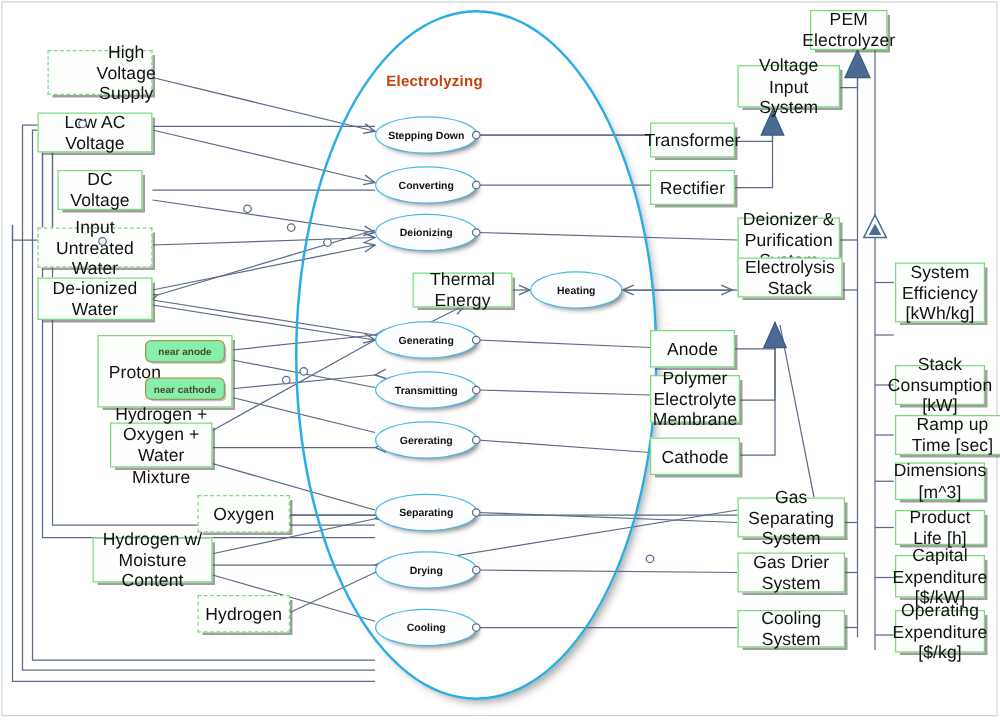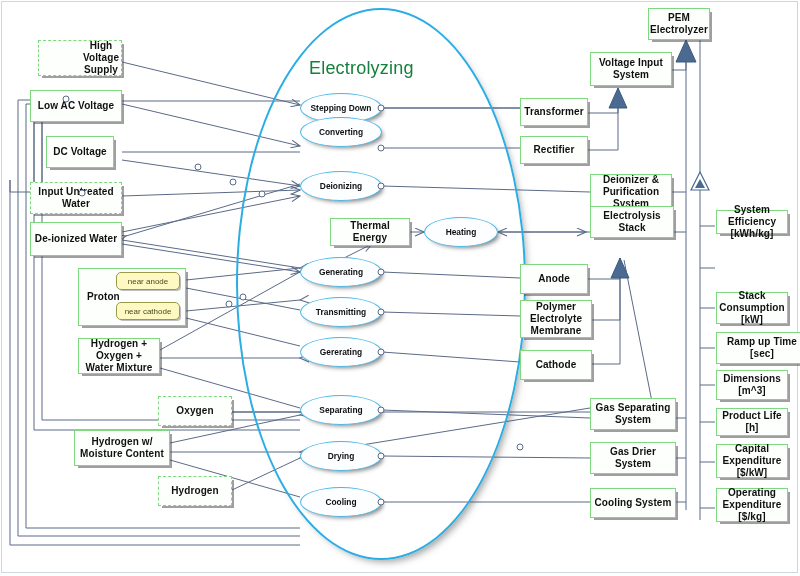--- a/index.html
+++ b/index.html
@@ -8,47 +8,47 @@
 
   #canvas{position:absolute;left:0;top:0;width:800px;height:576px;}
 
   
   #links{position:absolute;left:0;top:0;width:800px;height:576px;z-index:1;}
 
   
   .blk{position:absolute;z-index:3;box-sizing:border-box;
        background:#fdfffd;border:1.4px solid #7ed97e;
        display:flex;align-items:center;justify-content:center;
-       text-align:center;color:#101010;font-size:10px;font-weight:bold;
+       text-align:center;color:#101010;font-size:14px;font-weight:normal;
        line-height:1.18;letter-spacing:.1px;
        box-shadow:3px 3px 0 -1px rgba(80,80,80,.55);}
   .blk.dashed{border-style:dashed;border-width:1.6px;}
   .blk span{display:block;padding:0 2px;}
 
   
   .sub{position:absolute;z-index:4;box-sizing:border-box;
-       background:#fef9c3;border:1.5px solid #9a9a4a;border-radius:5px;
+       background:#86efac;border:1.5px solid #9a9a4a;border-radius:5px;
        display:flex;align-items:center;justify-content:center;
-       text-align:center;color:#4a4a22;font-size:8px;font-weight:normal;
+       text-align:center;color:#4a4a22;font-size:8px;font-weight:bold;
        box-shadow:2px 2px 0 -1px rgba(110,110,110,.45);}
 
   
   .act{position:absolute;z-index:3;box-sizing:border-box;
        background:#fcfeff;border:1.5px solid #49b6e8;border-radius:50%;
        display:flex;align-items:center;justify-content:center;
        text-align:center;color:#101010;font-size:8.4px;font-weight:bold;
        box-shadow:3px 3px 4px -2px rgba(70,70,70,.65);}
 
   
   #bigell{position:absolute;z-index:2;box-sizing:border-box;
           border:2.6px solid #29ade4;border-radius:50%;
           background:transparent;
           box-shadow:4px 5px 7px -3px rgba(90,90,90,.55);}
-  #bigtitle{position:absolute;z-index:4;font-size:18px;font-weight:normal;
-            color:#15803d;letter-spacing:.2px;}
+  #bigtitle{position:absolute;z-index:4;font-size:12px;font-weight:bold;
+            color:#c2410c;letter-spacing:.2px;}
 
   
   #frame{position:absolute;z-index:0;left:1px;top:1px;
          width:797px;height:572px;box-sizing:border-box;
          border:1px solid #cfd6de;}
 
   .pt{position:absolute;z-index:4;}
 </style>
 </head>
 <body>
@@ -178,21 +178,21 @@
     </g>
   </svg>
 
   <div id="bigell" style="left:236px;top:8px;width:290px;height:552px;"></div>
   <div id="bigtitle" style="left:309px;top:58px;">Electrolyzing</div>
 
   <div class="act" style="left:300px;top:93px;width:82px;height:30px;">
     <span>Stepping Down</span>
     </div>
 
-  <div class="act" style="left:300px;top:117px;width:82px;height:30px;">
+  <div class="act" style="left:300px;top:133px;width:82px;height:30px;">
     <span>Converting</span>
     </div>
 
   <div class="act" style="left:300px;top:171px;width:82px;height:30px;">
     <span>Deionizing</span>
     </div>
 
   <div class="act" style="left:424px;top:217px;width:74px;height:30px;">
     <span>Heating</span>
     </div>
@@ -267,21 +267,21 @@
        justify-content:flex-start;padding-left:6px;">
     <span>Proton</span>
     </div>
   <div class="sub" style="left:116px;top:272px;width:64px;height:18px;">
     <span>near anode</span>
     </div>
   <div class="sub" style="left:116px;top:302px;width:64px;height:18px;">
     <span>near cathode</span>
     </div>
 
-  <div class="blk" style="left:78px;top:338px;width:82px;height:36px;">
+  <div class="blk" style="left:88px;top:338px;width:82px;height:36px;">
     <span>Hydrogen + Oxygen + Water Mixture</span>
     </div>
 
   <div class="blk dashed" style="left:158px;top:396px;width:74px;height:30px;">
     <span>Oxygen</span>
     </div>
 
   <div class="blk" style="left:74px;top:430px;width:96px;height:36px;">
     <span>Hydrogen w/ Moisture Content</span>
     </div>
@@ -335,21 +335,21 @@
     </div>
 
   <div class="blk" style="left:590px;top:442px;width:86px;height:32px;">
     <span>Gas Drier System</span>
     </div>
 
   <div class="blk" style="left:590px;top:488px;width:86px;height:30px;">
     <span>Cooling System</span>
     </div>
 
-  <div class="blk" style="left:716px;top:210px;width:72px;height:24px;">
+  <div class="blk" style="left:716px;top:210px;width:72px;height:48px;">
     <span>System Efficiency [kWh/kg]</span>
     </div>
 
 
   <div class="blk" style="left:716px;top:292px;width:72px;height:32px;">
     <span>Stack Consumption [kW]</span>
     </div>
 
   <div class="blk" style="left:716px;top:332px;width:92px;height:32px;">
     <span>Ramp up Time [sec]</span>

